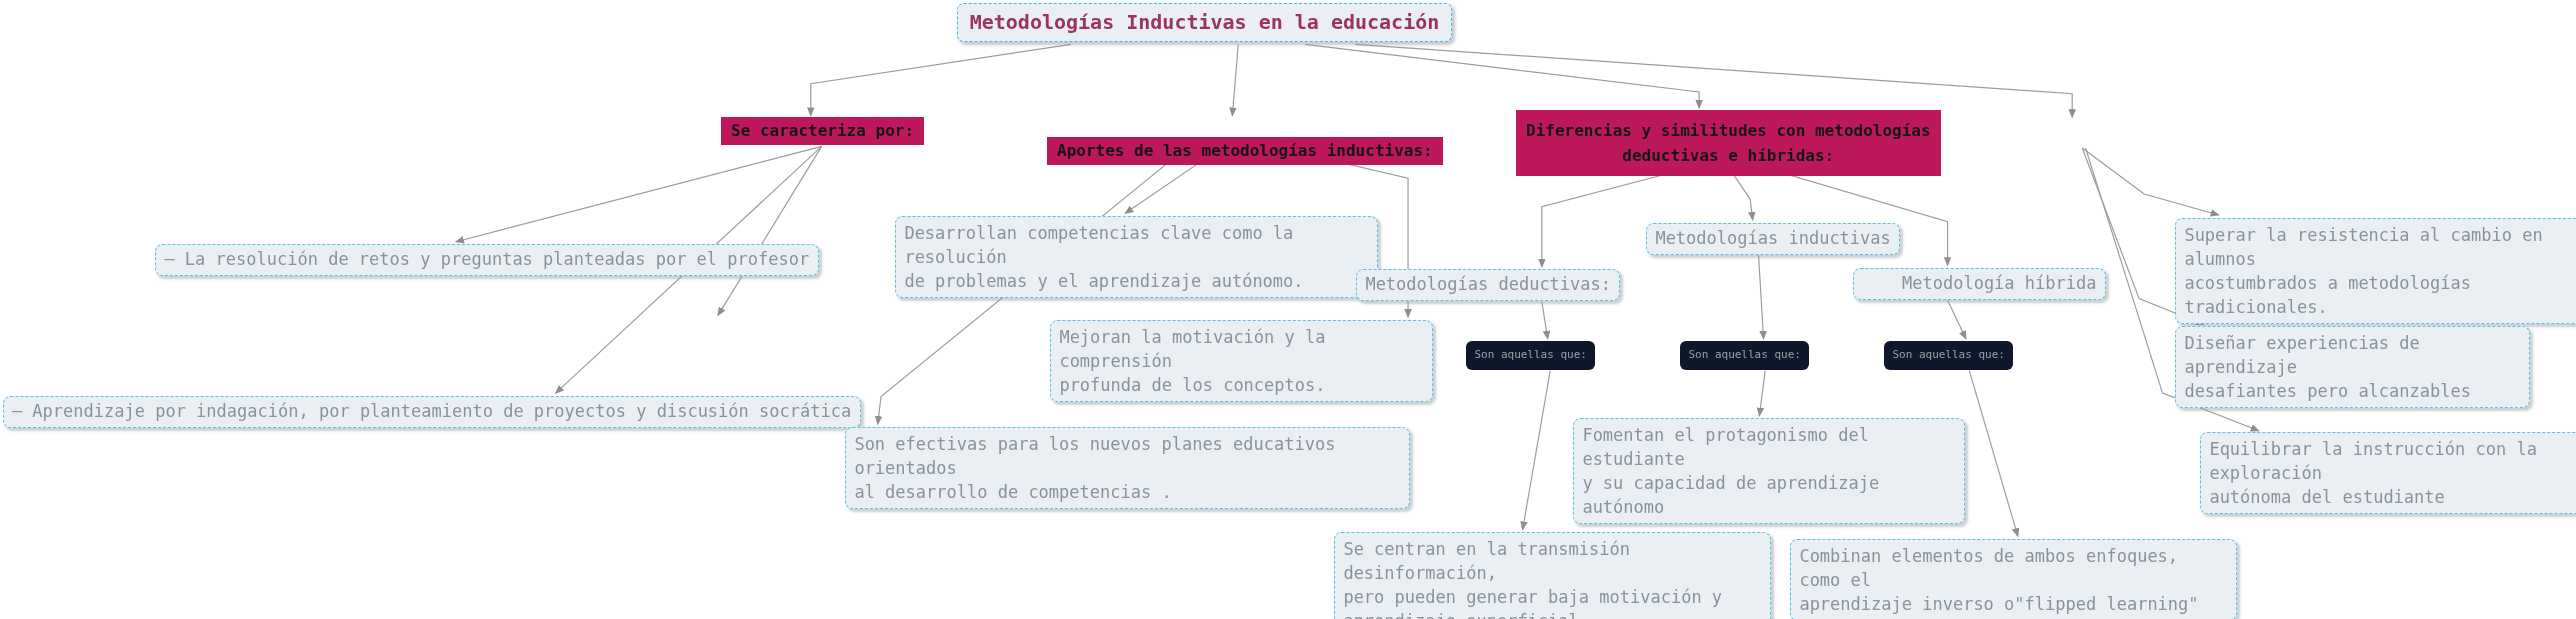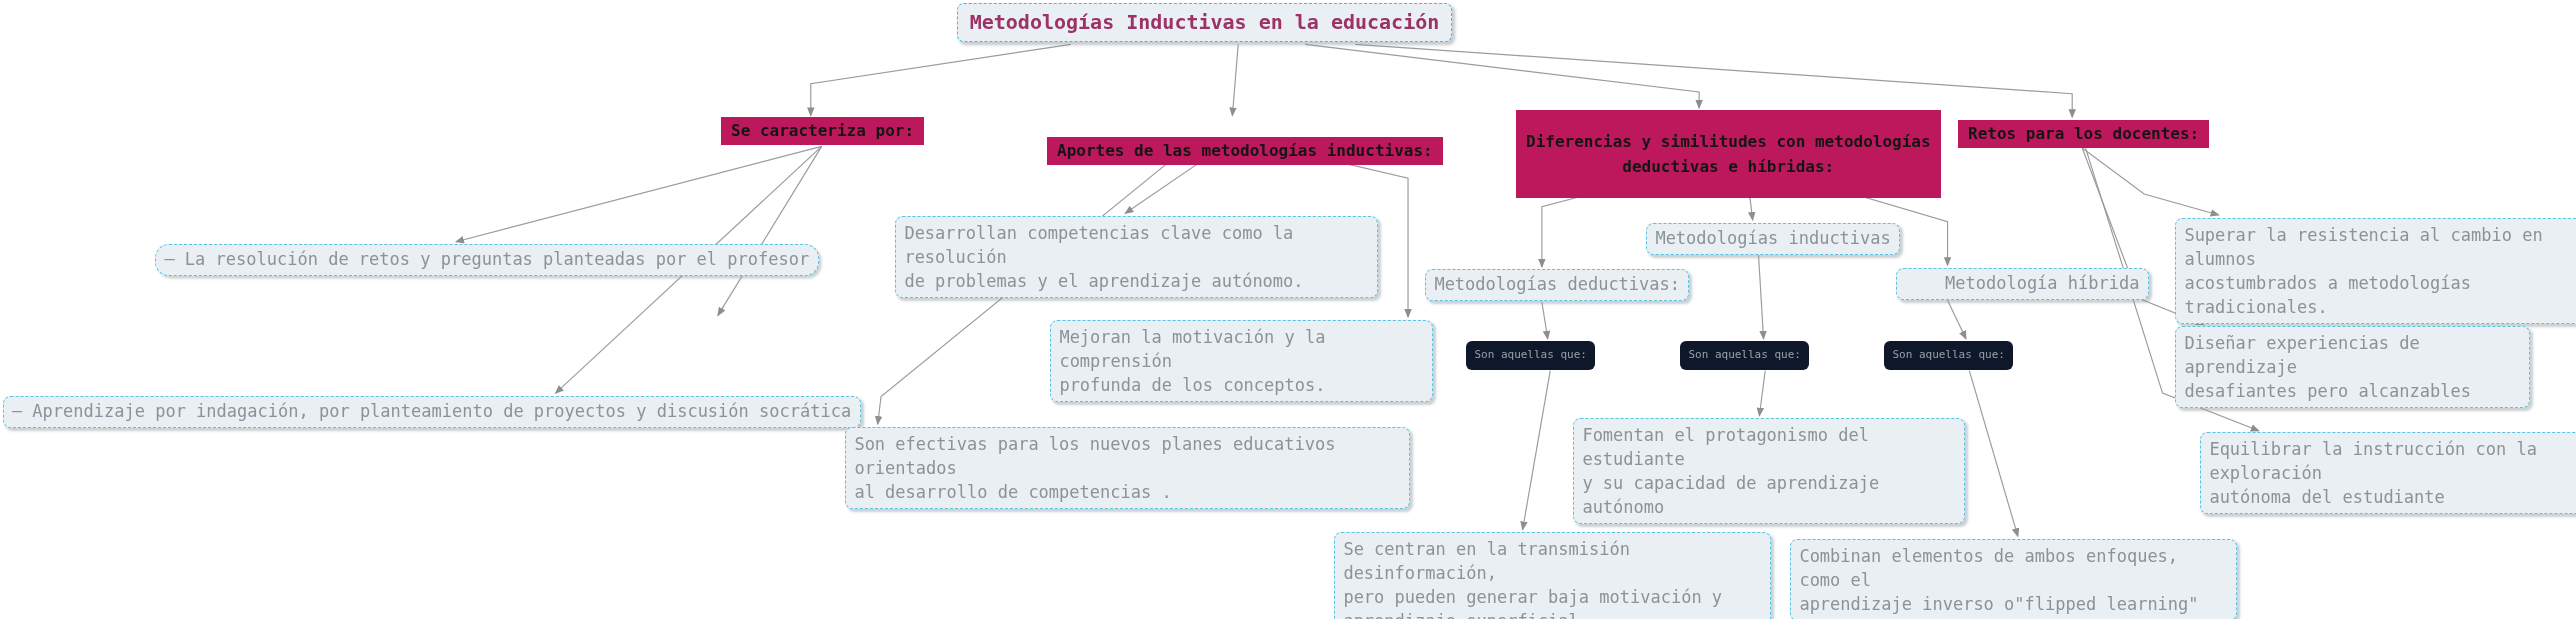--- a/index.html
+++ b/index.html
@@ -12,21 +12,21 @@
     position:absolute; background:#e9eff3; border:1.3px dashed #55c3e6;
     border-radius:7.5px; color:#8b9299; font-size:17px; line-height:24px;
     padding:4.2px 8.4px; white-space:pre-line;
     box-shadow:2.5px 2.5px 2.5px rgba(140,150,155,.45);
   }
   .node.single { white-space:nowrap; line-height:23.4px; padding:3.3px 8.4px; }
   .hlabel {
     position:absolute; background:#be185d; color:#151515; font-weight:bold;
     font-size:16px; line-height:28.4px; padding:0 10px; white-space:nowrap;
   }
-  .hlabel.two { line-height:25px; padding:19px 10px; text-align:center; white-space:pre-line; }
+  .hlabel.two { line-height:25px; padding:8px 10px; text-align:center; white-space:pre-line; }
   .pill {
     position:absolute; background:#0f172a; color:#99a1a7; font-size:11px;
     line-height:22px; padding:3.3px 8.4px; border-radius:6px; white-space:nowrap;
   }
   .title-node {
     position:absolute; background:#e9eff3; border:1.7px dashed #3fbce2;
     border-radius:6.7px; color:#9c3266; font-weight:bold; font-size:20px;
     line-height:37px; padding:0 11.7px; white-space:nowrap;
     box-shadow:2.5px 2.5px 3.3px rgba(140,150,155,.5);
   }
@@ -73,35 +73,34 @@
       <polyline points="2493,177 2585,470 2700,515" marker-end="url(#arw)"></polyline>
     </g>
   </svg>
 
   <div class="title-node" style="left:957px; top:3.3px;">Metodologías Inductivas en la educación</div>
 
   <div class="hlabel" style="left:721px; top:117px;">Se caracteriza por:</div>
   <div class="hlabel" style="left:1047px; top:117px;margin-top:20px;">Aportes de las metodologías inductivas:</div>
   <div class="hlabel two" style="left:1516px; top:110px;">Diferencias y similitudes con metodologías
 deductivas e híbridas:</div>
-  <div class="hlabel" style="left:1958px; top:120px;">Retos para los docentes:</div>
 
-  <div class="node single" style="left:155px; top:244px;border-radius:14px;">– La resolución de retos y preguntas planteadas por el profesor</div>
+  <div class="node single" style="left:155px; top:244px;">– La resolución de retos y preguntas planteadas por el profesor</div>
   <div class="node single" style="left:2.5px; top:396px;">– Aprendizaje por indagación, por planteamiento de proyectos y discusión socrática</div>
 
   <div class="node" style="left:895px; top:216px; width:464px;">Desarrollan competencias clave como la resolución
 de problemas y el aprendizaje autónomo.</div>
   <div class="node" style="left:1050px; top:320px; width:364px;">Mejoran la motivación y la comprensión
 profunda de los conceptos.</div>
   <div class="node" style="left:845px; top:427px; width:546px;">Son efectivas para los nuevos planes educativos orientados
 al desarrollo de competencias .</div>
 
   <div class="node single" style="left:1646px; top:223px;">Metodologías inductivas</div>
-  <div class="node single" style="left:1425px; top:269px;">Metodologías deductivas:</div>
-  <div class="node single" style="left:1896px; top:268px;padding-left:48px;">Metodología híbrida</div>
+  <div class="node single" style="left:1356px; top:269px;">Metodologías deductivas:</div>
+  <div class="node single" style="left:1853px; top:268px;padding-left:48px;">Metodología híbrida</div>
 
   <div class="pill" style="left:1466px; top:341px;">Son aquellas que:</div>
   <div class="pill" style="left:1680px; top:341px;">Son aquellas que:</div>
   <div class="pill" style="left:1884px; top:341px;">Son aquellas que:</div>
 
   <div class="node" style="left:1334px; top:532px; width:418px;">Se centran en la transmisión desinformación,
 pero pueden generar baja motivación y
 aprendizaje superficial</div>
   <div class="node" style="left:1573px; top:418px; width:373px;">Fomentan el protagonismo del estudiante
 y su capacidad de aprendizaje autónomo</div>

